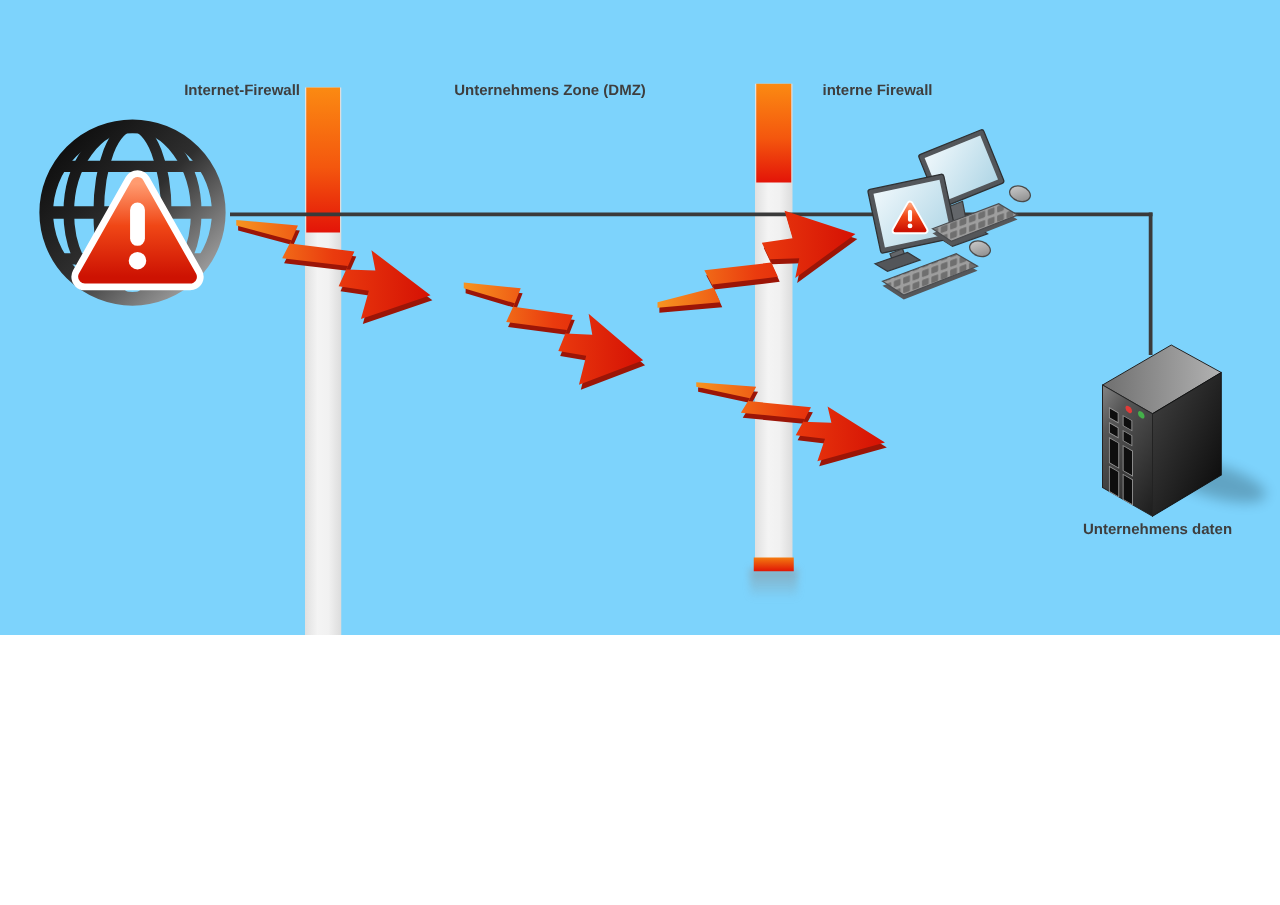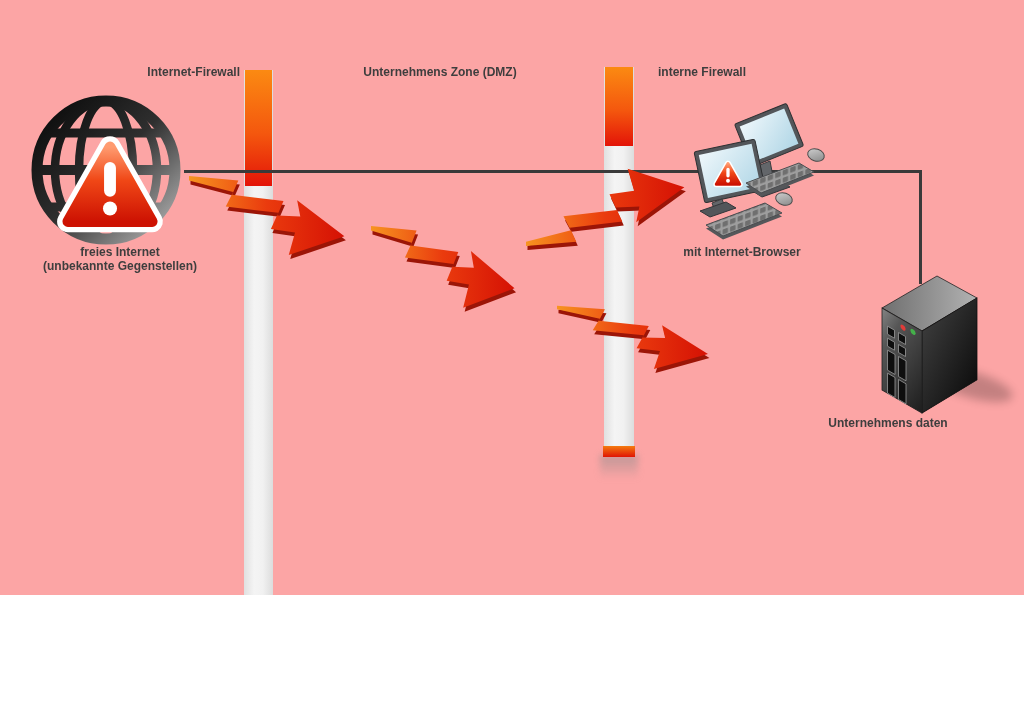--- a/index.html
+++ b/index.html
@@ -1,16 +1,16 @@
 <!DOCTYPE html>
 <html><head>
 <meta charset="utf-8">
 <style>
   html,body{margin:0;padding:0;background:#ffffff;}
-  .stage{position:relative;width:1024px;height:595px;background:#fca5a5;overflow:hidden;
+  .stage{position:relative;width:1024px;height:508px;background:#7dd3fc;overflow:hidden;
          font-family:"Liberation Sans",sans-serif;}
   .lbl{position:absolute;font-size:12px;font-weight:bold;color:#3e3e3e;line-height:14px;z-index:6;}
   .bar-gray{position:absolute;z-index:1;
     background:linear-gradient(90deg,#e0e0e0,#f4f4f4 35%,#f1f1f1 65%,#dcdcdc);}
   .bar-hot{position:absolute;z-index:1;
     background:linear-gradient(180deg,#fb8a12 0%,#f4570e 55%,#e31408 100%);}
   .bar-cap{position:absolute;z-index:1;
     background:linear-gradient(180deg,#f47b10,#e01505);}
   .bar-shadow{position:absolute;z-index:0;filter:blur(3px);
     background:linear-gradient(180deg,rgba(140,140,140,.55),rgba(140,140,140,0));}
@@ -186,24 +186,19 @@
     <g>
       <use href="#boltPath" fill="#9c1507" transform="translate(558.5,309) scale(1.02,0.72)"></use>
       <use href="#boltPath" fill="url(#boltGrad)" transform="translate(557,305) scale(1.02,0.72)"></use>
     </g>
   </svg>
 
   <div class="lbl ta-r" style="left:90px;top:65px;width:150px;">Internet-Firewall</div>
   <div class="lbl ta-c" style="left:340px;top:65px;width:200px;">Unternehmens Zone (DMZ)</div>
   <div class="lbl ta-l" style="left:638px;top:65px;width:160px;">interne Firewall</div>
 
-  <div class="lbl ta-c" style="left:20px;top:245px;width:200px;">
-    <div>freies Internet</div>
-    <div>(unbekannte Gegenstellen)</div>
+
+  <div class="lbl ta-c" style="left:617px;top:245px;width:250px;">
   </div>
 
-  <div class="lbl ta-c" style="left:617px;top:245px;width:250px;">
-    <div>mit Internet-Browser</div>
-  </div>
-
-  <div class="lbl ta-c" style="left:807px;top:416px;width:162px;">Unternehmens daten</div>
+  <div class="lbl ta-c" style="left:845px;top:416px;width:162px;">Unternehmens daten</div>
 
 </div>
 
 </body></html>

